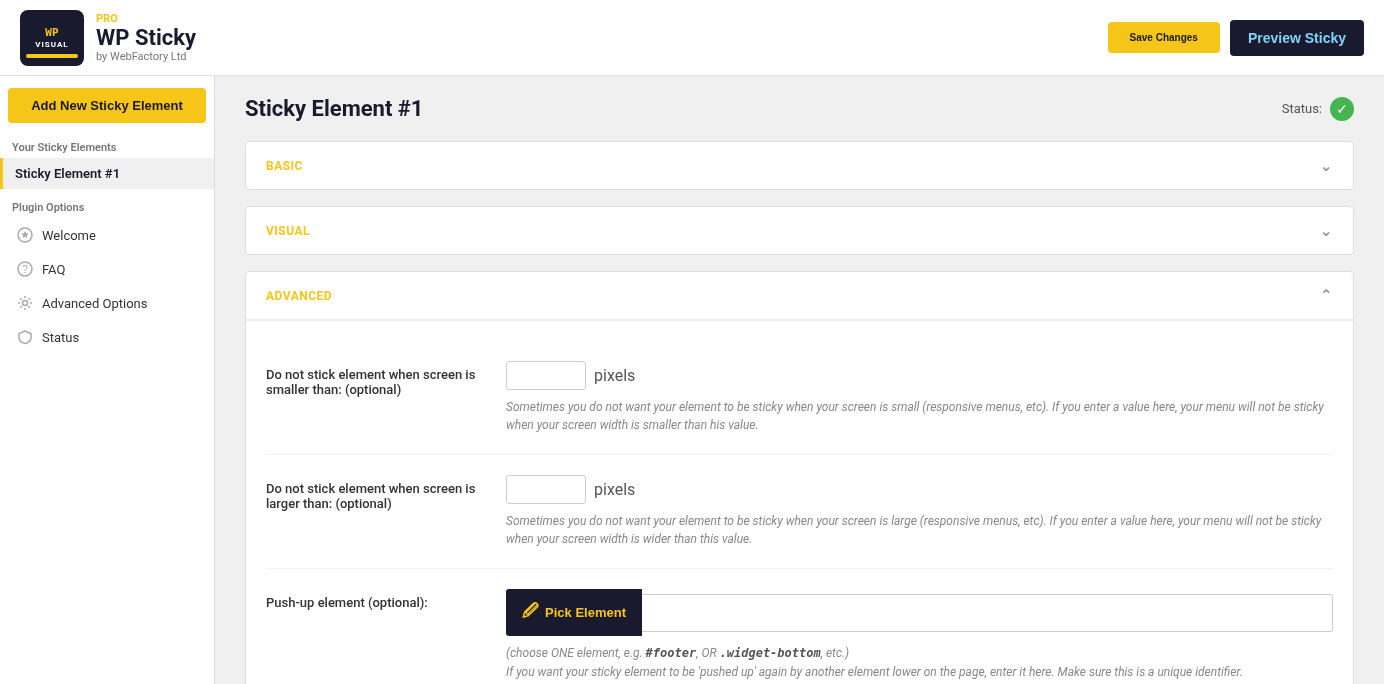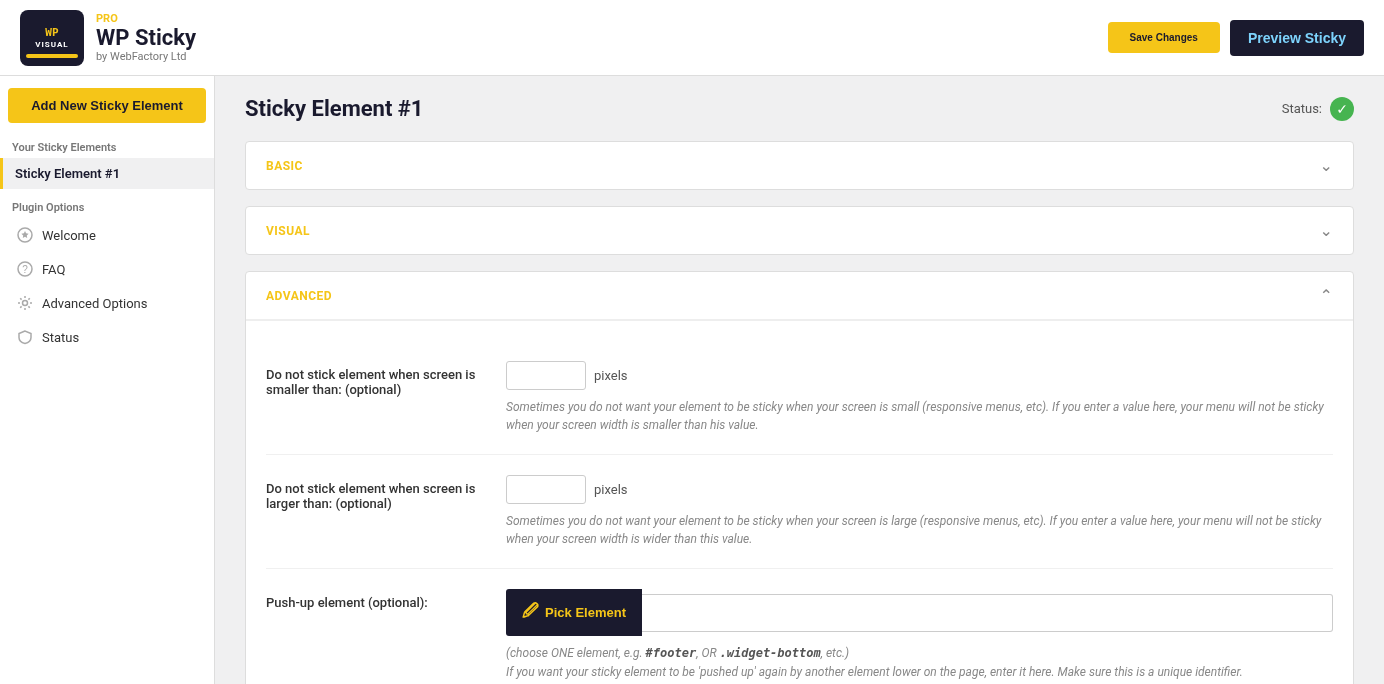--- a/index.html
+++ b/index.html
@@ -251,21 +251,21 @@
     }
     .input-with-suffix input {
       width: 80px;
       border: 1px solid #ccc;
       padding: 6px 8px;
       border-radius: 3px;
       font-size: 13px;
     }
     .input-suffix {
       color: #555;
-      font-size: 13px;
+      font-size: 16px;
     }
     .field-hint {
       color: #888;
       font-size: 12px;
       line-height: 1.5;
       font-style: italic;
     }
     .pick-element-area {
       display: flex;
       align-items: center;

